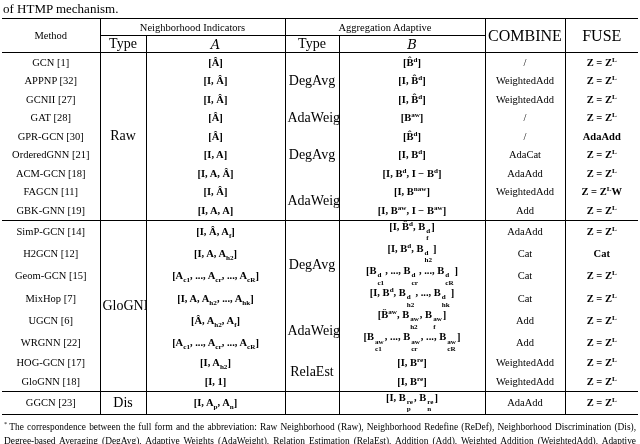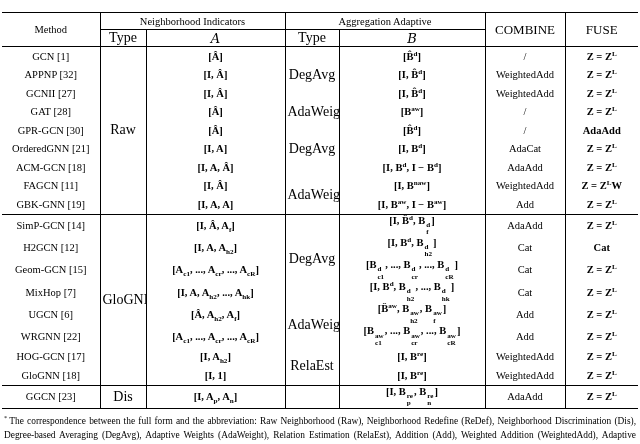--- a/index.html
+++ b/index.html
@@ -3,45 +3,46 @@
 <meta charset="utf-8">
 <style>
   html,body{margin:0;padding:0;background:#fff;color:#000;}
   body{width:640px;height:444px;overflow:hidden;
        font-family:"Liberation Serif","DejaVu Serif",serif;}
   .page{padding:1px 2px;}
   .caption-frag{font-size:13px;line-height:16px;padding-left:1px;}
 
   table{border-collapse:collapse;table-layout:fixed;width:636px;
         border-top:1.4px solid #000;border-bottom:1.4px solid #000;
-        margin-top:11px;}
+        margin-top:1px;}
   th,td{padding:0 2px;text-align:center;white-space:nowrap;overflow:hidden;
         font-size:10.5px;font-weight:normal;height:18.5px;}
   thead th{height:16px;border-bottom:1px solid #000;}
   .bl{border-left:1px solid #000;}
   tr.section-start td{border-top:1px solid #000;}
   .math{font-weight:bold;font-size:10.5px;}
   .type-cell{font-size:14px;}
   .cal{font-style:italic;font-size:13px;font-family:"DejaVu Serif",serif;}
-  .hdr-caps{font-size:13px;}
+  .hdr-caps{font-size:16px;}
   sup,sub{font-size:0.68em;line-height:0;}
   .ss{display:inline-flex;flex-direction:column;align-items:flex-start;
       font-size:0.68em;line-height:1;vertical-align:-0.45em;margin:0 1px;}
   .ss sup,.ss sub{font-size:1em;line-height:1.05;vertical-align:baseline;}
 
   .footnotes{width:632px;margin-top:4px;padding-left:2px;font-size:9.4px;
              line-height:1.48;text-align:justify;}
   .footnote{margin-bottom:1px;}
   .fn-marker{font-size:0.7em;vertical-align:super;margin-right:2px;}
 </style>
 </head>
 <body>
 
 <div class="page">
 
+  <div class="caption-frag">of HTMP mechanism.</div>
 
   <table>
     <colgroup>
       <col style="width:98px">
         <col style="width:46px">
         <col style="width:139px">
       <col style="width:54px">
         <col style="width:146px">
         <col style="width:80px">
       <col style="width:73px">

